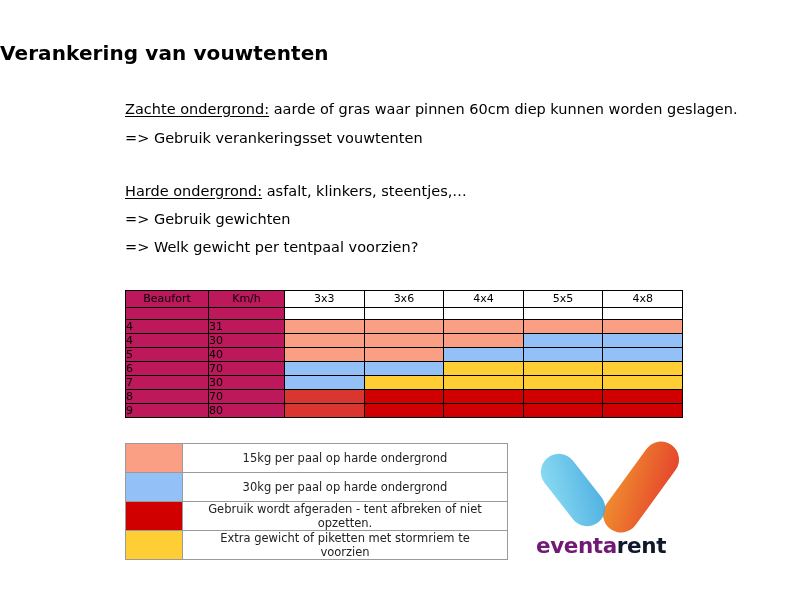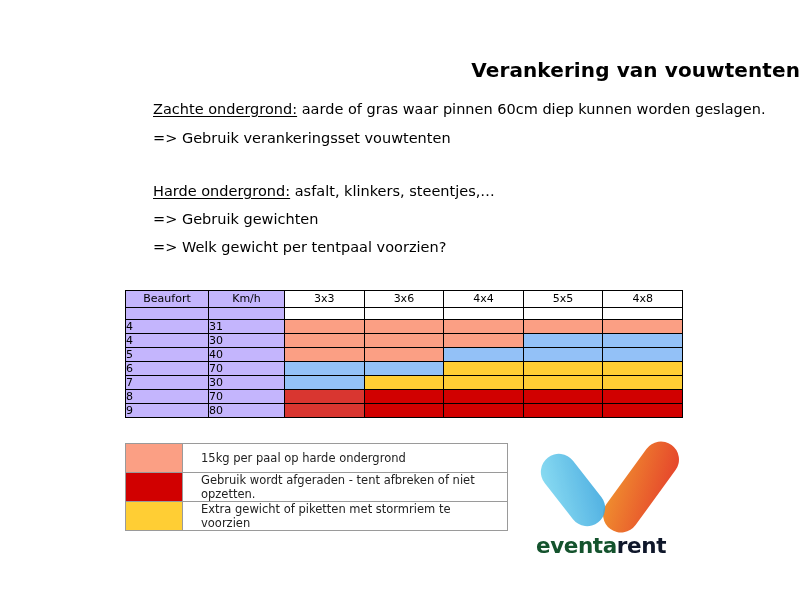--- a/index.html
+++ b/index.html
@@ -13,35 +13,34 @@
     font-family: "DejaVu Sans", sans-serif;
     color: #000000;
     overflow: hidden;
     position: relative;
   }
 
   
   #slide-title {
     position: absolute;
     left: 0;
-    top: 58px;
+    top: 41px;
     width: 800px;
-    text-align: right;
+    text-align: left;
     font-size: 20px;
     font-weight: bold;
     letter-spacing: 0.1px;
   }
 
   
   .para {
     position: absolute;
     left: 125px;
     font-size: 14.5px;
     white-space: nowrap;
-    margin-left: 28px;
   }
   .para .lead {
     text-decoration: underline;
     text-underline-offset: 2px;
   }
   #para-soft-ground   { top: 101px; }
   #para-soft-action   { top: 130px; text-align: right; }
   #para-hard-ground   { top: 183px; }
   #para-hard-action1  { top: 211px; }
   #para-hard-action2  { top: 239px; }
@@ -68,21 +67,21 @@
     text-align: center;
     border: 1px solid #000000;
   }
   #weight-table tr.spacer-row td {
     height: 11px;
     border-top: 1px solid #000000;
     border-bottom: 1px solid #000000;
   }
   td.col-beaufort, td.col-kmh {
     padding-left: 3px;
-    background: #c4b5fd;
+    background: #be185d;
   }
   .col-beaufort { width: 82px; }
   .col-kmh      { width: 75px; }
   .col-size     { width: 78.6px; }
 
   
   .c-salmon   { background: #FB9F84; }
   .c-blue     { background: #93C1F7; }
   .c-yellow   { background: #FFCE34; }
   .c-red      { background: #D10000; }
@@ -99,20 +98,21 @@
     border-collapse: collapse;
     table-layout: fixed;
   }
   #legend td {
     border: 1px solid #9a9a9a;
     height: 28px;
     padding: 0;
   }
   #legend td.legend-swatch { width: 56px; }
   #legend td.legend-label {
+    text-align: center;
     font-size: 11.5px;
     color: #222222;
     padding: 0 18px;
   }
 
   
   #logo {
     position: absolute;
     left: 521px;
     top: 441px;
@@ -129,21 +129,21 @@
   #logo-wordmark {
     position: absolute;
     left: 0;
     top: 92px;
     width: 160px;
     text-align: center;
     font-size: 21.5px;
     font-weight: bold;
     letter-spacing: -0.4px;
   }
-  #logo-word-eventa { color: #14532d; }
+  #logo-word-eventa { color: #701a75; }
   #logo-word-rent   { color: #0f172a; }
 </style>
 </head>
 <body>
 
 <div id="slide-title">Verankering van vouwtenten</div>
 
 <div class="para" id="para-soft-ground">
   <span class="lead">Zachte ondergrond:</span><span> aarde of gras waar pinnen 60cm diep kunnen worden geslagen.</span>
 </div>
@@ -244,20 +244,24 @@
         <td class="col-size c-red"></td>
       </tr>
     </tbody>
 </table>
 
 <table id="legend">
   <tbody id="legend-body">
       <tr>
         <td class="legend-swatch" style="background: rgb(251, 159, 132);"></td>
         <td class="legend-label">15kg per paal op harde ondergrond</td>
+      </tr>
+      <tr>
+        <td class="legend-swatch" style="background: rgb(147, 193, 247);"></td>
+        <td class="legend-label">30kg per paal op harde ondergrond</td>
       </tr>
       <tr>
         <td class="legend-swatch" style="background: rgb(209, 0, 0);"></td>
         <td class="legend-label">Gebruik wordt afgeraden - tent afbreken of niet opzetten.</td>
       </tr>
       <tr>
         <td class="legend-swatch" style="background: rgb(255, 206, 52);"></td>
         <td class="legend-label">Extra gewicht of piketten met stormriem te voorzien</td>
       </tr>
     </tbody>

